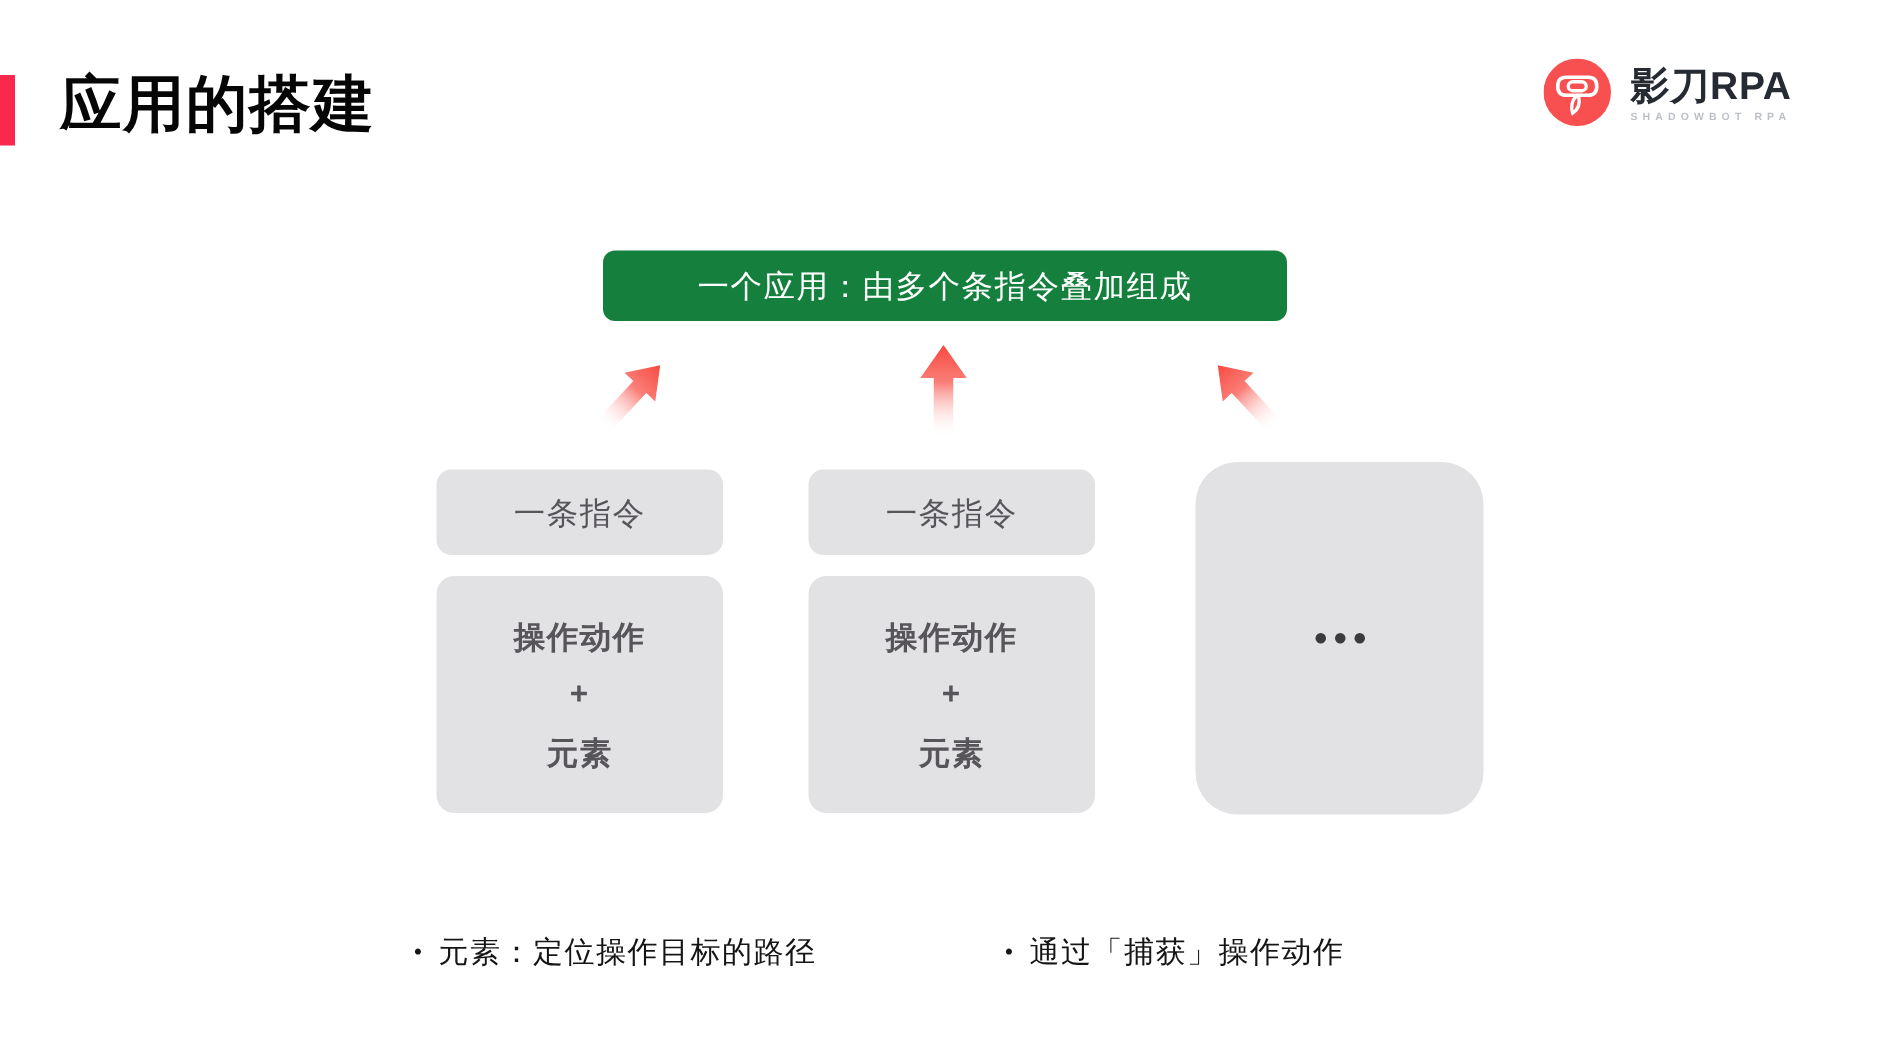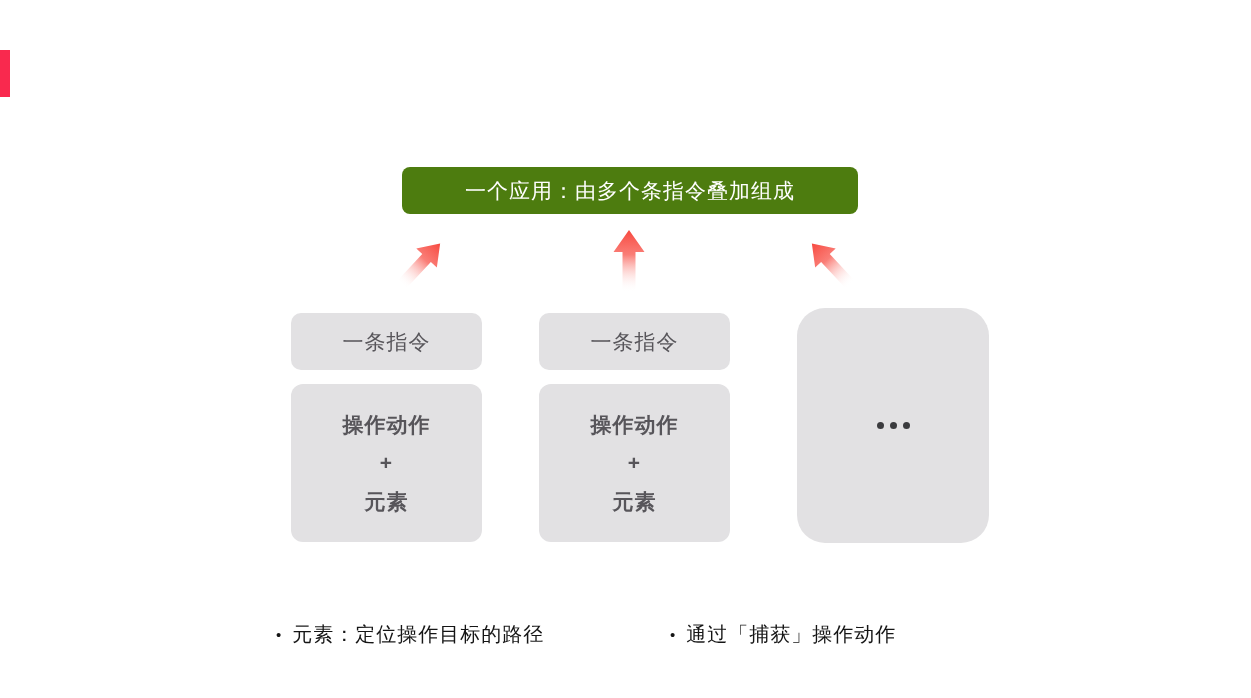--- a/index.html
+++ b/index.html
@@ -42,21 +42,21 @@
   .logo-sub {
     margin-top: 3px;
     font-size: 7px; font-weight: 700;
     letter-spacing: 3.4px; color: #BCC0C6; white-space: nowrap;
   }
 
   
   .banner {
     position: absolute; left: 402px; top: 167px;
     width: 456px; height: 47px;
-    background: #4d7c0f; border-radius: 8px;
+    background: #15803d; border-radius: 8px;
     display: flex; align-items: center; justify-content: center;
   }
   .banner span {
     color: #ffffff; font-size: 21px; font-weight: 500;
     letter-spacing: 1px; white-space: nowrap;
   }
 
   
   .arrow { position: absolute; }
   .arrow svg { display: block; width: 100%; height: 100%; }
@@ -96,21 +96,36 @@
   .note-1 { left: 276px; }
   .note-2 { left: 670px; }
   .note-bullet { font-size: 15px; margin-right: 10px; color: #151515; }
 </style>
 </head>
 <body>
 
 <div class="slide">
 
   <div class="accent-bar"></div>
-
+  <h1 class="page-title">应用的搭建</h1>
+
+  <div class="logo">
+    <span class="logo-mark">
+      <svg viewBox="0 0 45 45" xmlns="http://www.w3.org/2000/svg">
+        <circle cx="22.5" cy="22.5" r="22.5" fill="#F85051"></circle>
+        <path d="M9.5 18.5 Q9.5 12.5 15 12.5 L30 12.5 Q35.5 12.5 35.5 18.5 Q35.5 24.5 30 24.5 L15 24.5 Q9.5 24.5 9.5 18.5 Z" fill="none" stroke="#ffffff" stroke-width="2.4"></path>
+        <rect x="16.5" y="15.5" width="12" height="6" rx="3" fill="none" stroke="#ffffff" stroke-width="2.2"></rect>
+        <path d="M23.5 25.5 C24.5 30 23 34 19.5 36.5 C18 32.5 19 28 21.5 25.5" fill="none" stroke="#ffffff" stroke-width="2.2" stroke-linecap="round"></path>
+      </svg>
+    </span>
+    <div class="logo-textwrap">
+      <div class="logo-name">影刀RPA</div>
+      <div class="logo-sub">SHADOWBOT RPA</div>
+    </div>
+  </div>
 
   <div class="banner">
     <span>一个应用：由多个条指令叠加组成</span>
   </div>
 
   <div class="arrow arrow-left">
     <svg viewBox="0 0 36 64" xmlns="http://www.w3.org/2000/svg">
       <defs>
         <linearGradient id="ag1" x1="0" y1="0" x2="0" y2="1">
           <stop offset="0" stop-color="#F7493F"></stop>

